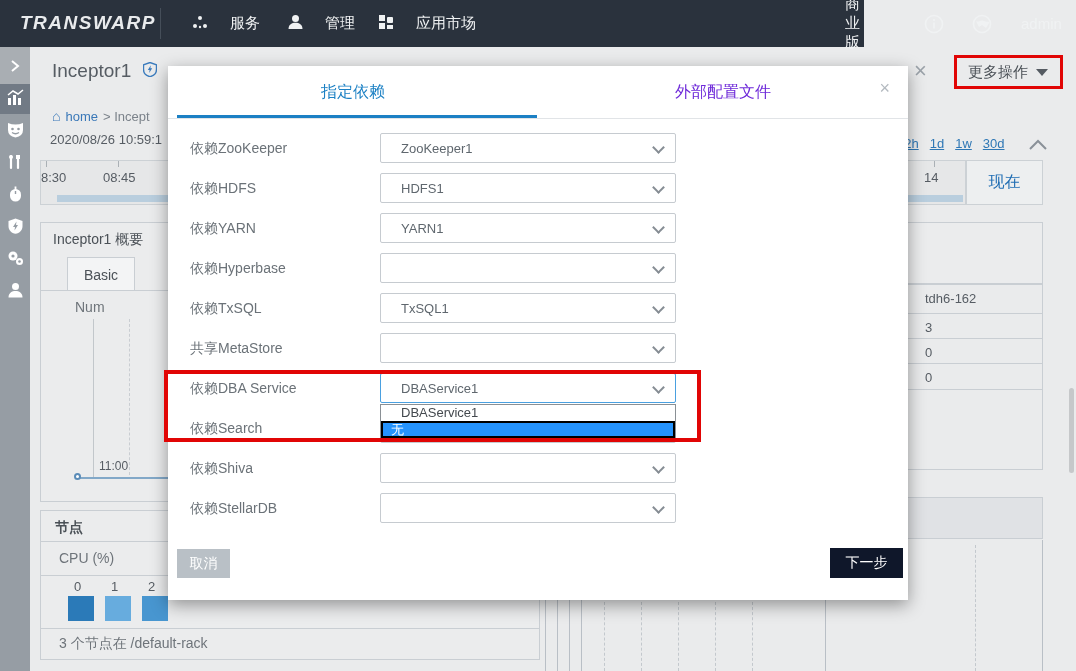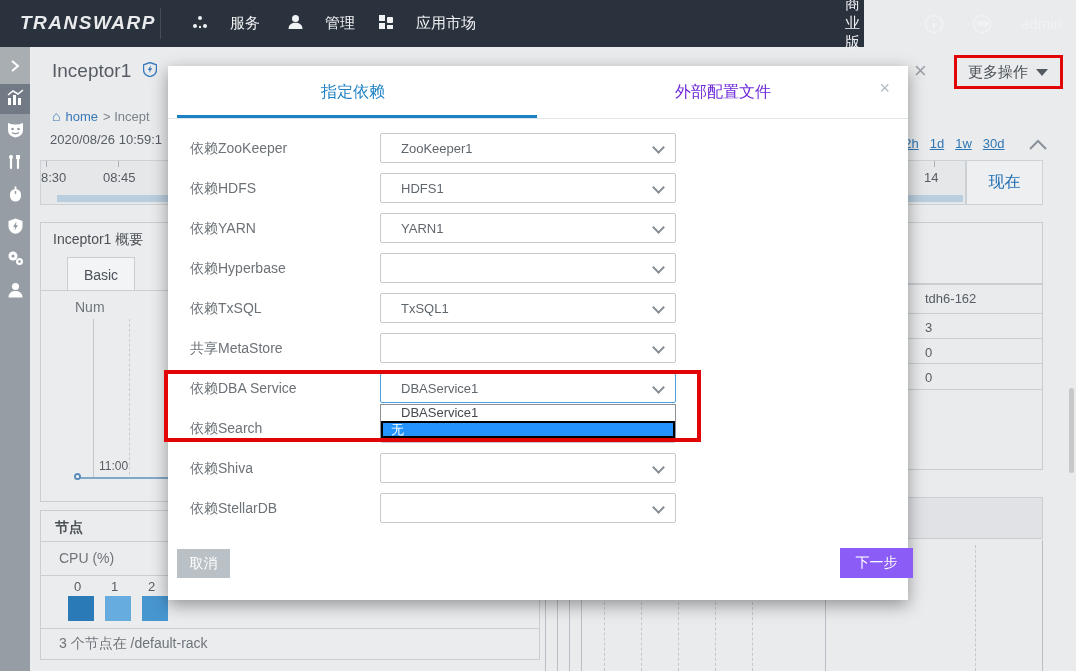--- a/index.html
+++ b/index.html
@@ -93,22 +93,22 @@
   .fsel.focused{border:1px solid #4aa0e0;}
   .fval{position:absolute;left:20px;top:7px;font-size:13px;color:#5f676e;}
   .chev{position:absolute;right:12px;top:9px;width:7px;height:7px;border-right:2px solid #868d94;
     border-bottom:2px solid #868d94;transform:rotate(45deg);}
   .ddlist{position:absolute;left:212px;top:338px;width:296px;background:#fff;
     border:1px solid #8a9095;box-sizing:border-box;z-index:6;}
   .ddopt{height:16px;font-size:13px;color:#44494e;padding-left:20px;line-height:16px;background:#fff;cursor:pointer;}
   .ddopt.hl{background:#2593fd;color:#fff;border:2px solid #000;padding-left:8px;height:13px;line-height:13px;}
   .btn-cancel{position:absolute;left:9px;top:483px;width:53px;height:29px;background:#b9c0c6;
     color:#fff;font-size:14px;border:none;display:flex;align-items:center;justify-content:center;cursor:pointer;}
-  .btn-next{position:absolute;left:662px;top:482px;width:73px;height:30px;background:#8b5cf6;
-    color:#fff;font-size:14px;border:none;display:flex;align-items:center;justify-content:center;cursor:pointer;margin-left:10px;}
+  .btn-next{position:absolute;left:662px;top:482px;width:73px;height:30px;background:#0f172a;
+    color:#fff;font-size:14px;border:none;display:flex;align-items:center;justify-content:center;cursor:pointer;}
 
   
   .redbox{position:absolute;border:4px solid #e10505;box-sizing:border-box;z-index:20;pointer-events:none;}
 </style>
 </head>
 <body>
 
 <div class="screen">
 
   <header class="topbar">

